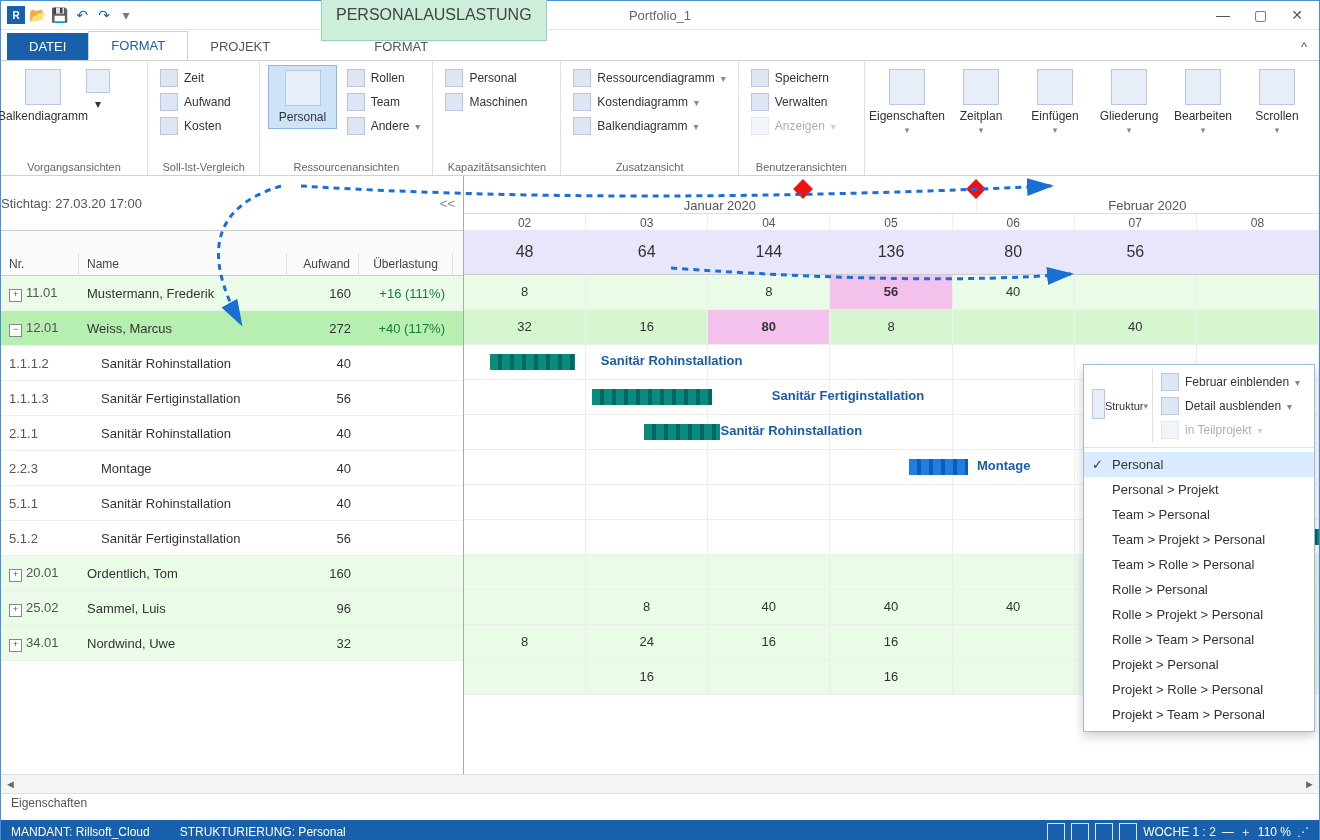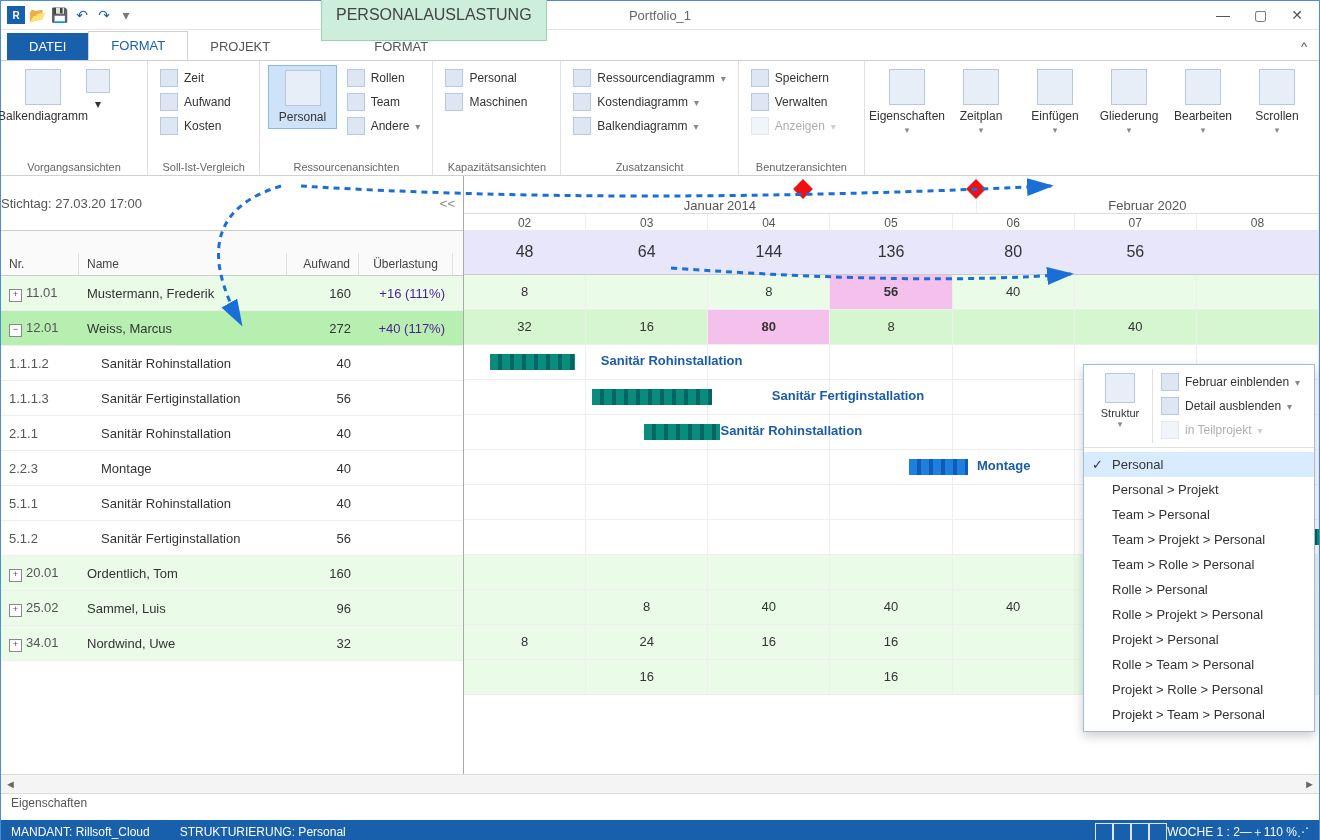--- a/index.html
+++ b/index.html
@@ -34,21 +34,21 @@
 .thead{display:flex;border-top:1px solid #ccc;border-bottom:1px solid #ccc;background:#fafafa;height:44px;align-items:flex-end}
 .thead .th{padding:4px 8px;border-right:1px solid #e0e0e0;font-size:12px;color:#444;box-sizing:border-box}
 .c-nr{width:78px}.c-name{width:208px}.c-auf{width:72px;text-align:right}.c-ub{width:94px;text-align:center}
 .rows{flex:1;overflow:hidden}
 .row{display:flex;height:34px;align-items:center;border-bottom:1px solid #eee}
 .row .c{padding:0 8px;box-sizing:border-box;white-space:nowrap;overflow:hidden;font-size:13px}
 .row.lvl0{background:#eafbe8}
 .row.lvl0.sel{background:#b7efb0}
 .row .c-nr{color:#555}
 .exp{display:inline-block;width:11px;height:11px;border:1px solid #888;margin-right:4px;font-size:9px;line-height:9px;text-align:center;color:#555;background:#fff}
-.over{color:#4c1d95}
+.over{color:#15803d}
 .right-pane{flex:1;position:relative;overflow:hidden}
 .timeline-head{height:54px;display:flex;flex-direction:column}
 .months{flex:1;display:flex;border-bottom:1px solid #ddd}
 .months div{flex:1;text-align:center;color:#555;padding-top:22px;border-right:1px solid #eee}
 .weeks{height:22px;display:flex;border-bottom:1px solid #ccc}
 .weeks div{flex:1;text-align:center;color:#555;border-right:1px solid #eee;font-size:12px;padding-top:2px}
 .sumrow{height:44px;display:flex;border-bottom:1px solid #ccc}
 .sumrow .cell{flex:1;border-right:1px solid #e8e8f2;text-align:center;line-height:44px;font-size:16px;background:#e8e6fb}
 .gridrows{position:relative}
 .grow{height:34px;display:flex;border-bottom:1px solid #eee;position:relative}
@@ -56,30 +56,30 @@
 .grow.lvl0 .cell{background:#eafbe8}
 .grow.lvl0.sel .cell{background:#d5f6ce}
 .grow.task .cell{background:#fff}
 .hot{background:#f3c1ec !important;font-weight:bold}
 .bar{position:absolute;height:16px;top:9px;background:#0a8c7c;background-image:repeating-linear-gradient(90deg,#0a8c7c,#0a8c7c 8px,#066 8px,#066 12px)}
 .bar.blue{background:#1f7fe0;background-image:repeating-linear-gradient(90deg,#1f7fe0,#1f7fe0 8px,#0d5db8 8px,#0d5db8 12px)}
 .bar-label{position:absolute;top:8px;color:#1a5ca8;font-weight:bold;font-size:13px;white-space:nowrap}
 .diamond{width:14px;height:14px;background:#e11;transform:rotate(45deg);position:absolute;top:6px}
 .popup{position:absolute;right:4px;top:188px;width:230px;background:#fff;border:1px solid #a0bde0;box-shadow:0 4px 10px rgba(0,0,0,0.2);z-index:50}
 .pop-top{display:flex;border-bottom:1px solid #e0e0e0;padding:4px}
-.pop-struct{display:flex;flex-direction:column;align-items:center;width:56px;padding:4px;border-right:1px solid #e0e0e0;font-size:11px}
+.pop-struct{display:flex;flex-direction:row;align-items:center;width:56px;padding:4px;border-right:1px solid #e0e0e0;font-size:11px}
 .pop-side{flex:1;display:flex;flex-direction:column;gap:2px;padding:2px 4px;font-size:12px}
 .pop-list{padding:4px 0}
 .pop-item{padding:5px 10px 5px 28px;font-size:13px;cursor:pointer;position:relative}
 .pop-item.sel{background:#d9ecff}
 .pop-item.sel::before{content:"✓";position:absolute;left:8px;color:#333}
 .hscroll{height:18px;background:#f4f4f4;border-top:1px solid #ddd;display:flex;align-items:center;justify-content:space-between;padding:0 4px;font-size:11px;color:#666}
 .props-bar{height:22px;border-top:1px solid #ddd;padding:2px 10px;font-size:12px;color:#555}
 .statusbar{height:24px;background:#1860ac;color:#fff;display:flex;align-items:center;padding:0 10px;font-size:12px;gap:30px}
-.statusbar .s-right{margin-left:auto;display:flex;gap:0;align-items:center}
+.statusbar .s-right{margin-left:auto;display:flex;gap:6px;align-items:center}
 .s-ico{width:16px;height:16px;border:1px solid #fff;opacity:.85}
 .arrow-path{position:absolute;pointer-events:none;z-index:40}
 </style>
 </head>
 <body>
 
 <div class="window">
 
   <div class="titlebar">
     <div class="qat">
@@ -333,21 +333,21 @@
             <div class="c c-ub over" style="text-align:right"></div>
           </div>
         </div>
     </div>
 
     <div class="right-pane">
       <div class="diamond" style="left:332px"></div>
       <div class="diamond" style="left:505px"></div>
       <div class="timeline-head">
         <div class="months">
-          <div style="flex:4.2">Januar 2014</div>
+          <div style="flex:4.2">Januar 2020</div>
           <div style="flex:2.8">Februar 2020</div>
         </div>
         <div class="weeks" id="weeks">
             <div>02</div>
             <div>03</div>
             <div>04</div>
             <div>05</div>
             <div>06</div>
             <div>07</div>
             <div>08</div>
@@ -506,22 +506,22 @@
         </div>
       </div>
       <div class="pop-list" id="poplist">
           <div class="pop-item sel">Personal</div>
           <div class="pop-item">Personal &gt; Projekt</div>
           <div class="pop-item">Team &gt; Personal</div>
           <div class="pop-item">Team &gt; Projekt &gt; Personal</div>
           <div class="pop-item">Team &gt; Rolle &gt; Personal</div>
           <div class="pop-item">Rolle &gt; Personal</div>
           <div class="pop-item">Rolle &gt; Projekt &gt; Personal</div>
+          <div class="pop-item">Rolle &gt; Team &gt; Personal</div>
           <div class="pop-item">Projekt &gt; Personal</div>
-          <div class="pop-item">Rolle &gt; Team &gt; Personal</div>
           <div class="pop-item">Projekt &gt; Rolle &gt; Personal</div>
           <div class="pop-item">Projekt &gt; Team &gt; Personal</div>
         </div>
     </div>
 
     <svg class="arrow-path" style="left:0;top:0;width:100%;height:100%">
       <defs>
           <marker id="ah" markerWidth="10" markerHeight="10" refX="8" refY="3" orient="auto">
             <path d="M0,0 L0,6 L9,3 z" fill="#1a6fd6"></path>
           </marker>

